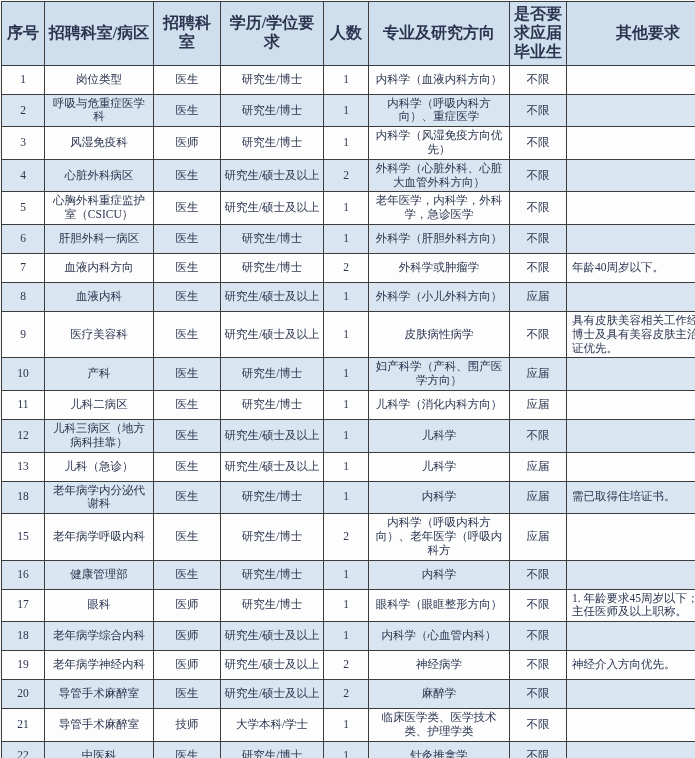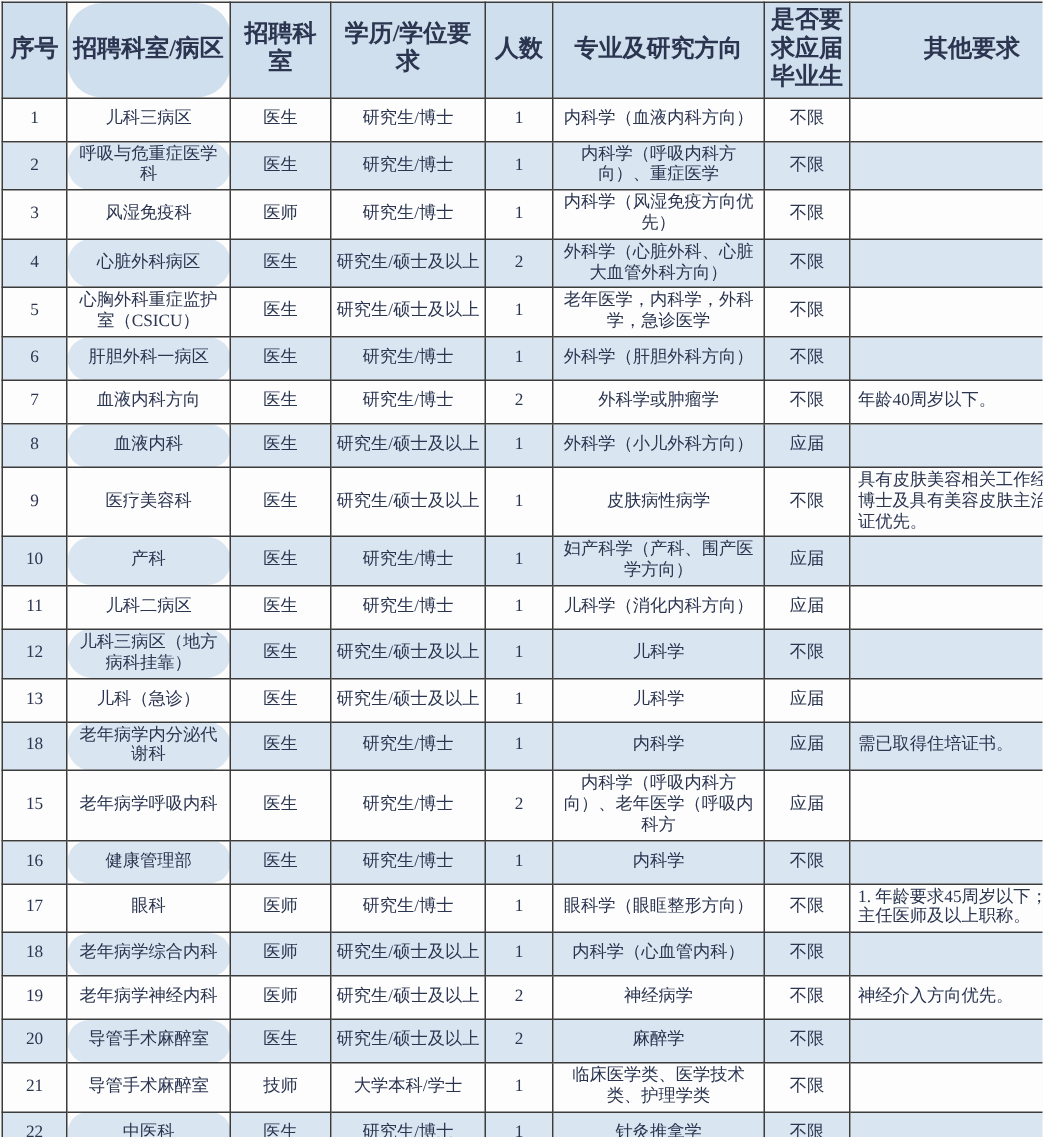--- a/index.html
+++ b/index.html
@@ -46,21 +46,21 @@
   }
   td{
     font-size:11.5px;
     line-height:1.2;
     padding:2px 3px;
     height:24px;
   }
   tr.alt td{ background:var(--row-alt-bg); }
   
   .col-seq{width:38px;}
-  .col-dept{width:104px;border-radius:23px;}
+  .col-dept{width:104px;}
   .col-position{width:62px;}
   .col-education{width:98px;}
   .col-count{width:40px;}
   .col-major{width:136px;}
   .col-fresh_grad{width:52px;}
   .col-other{width:158px;}
   td.col-other{text-align:left;padding-left:5px;}
 </style>
 </head>
 <body>
@@ -75,21 +75,21 @@
           <th class="col-education">学历/学位要求</th>
           <th class="col-count">人数</th>
           <th class="col-major">专业及研究方向</th>
           <th class="col-fresh_grad">是否要求应届毕业生</th>
           <th class="col-other">其他要求</th>
         </tr>
     </thead>
     <tbody>
         <tr>
           <td class="col-seq">1</td>
-          <td class="col-dept">儿科三病区</td>
+          <td class="col-dept">岗位类型</td>
           <td class="col-position">医生</td>
           <td class="col-education">研究生/博士</td>
           <td class="col-count">1</td>
           <td class="col-major">内科学（血液内科方向）</td>
           <td class="col-fresh_grad">不限</td>
           <td class="col-other"></td>
         </tr>
         <tr class="alt">
           <td class="col-seq">2</td>
           <td class="col-dept">呼吸与危重症医学科</td>

